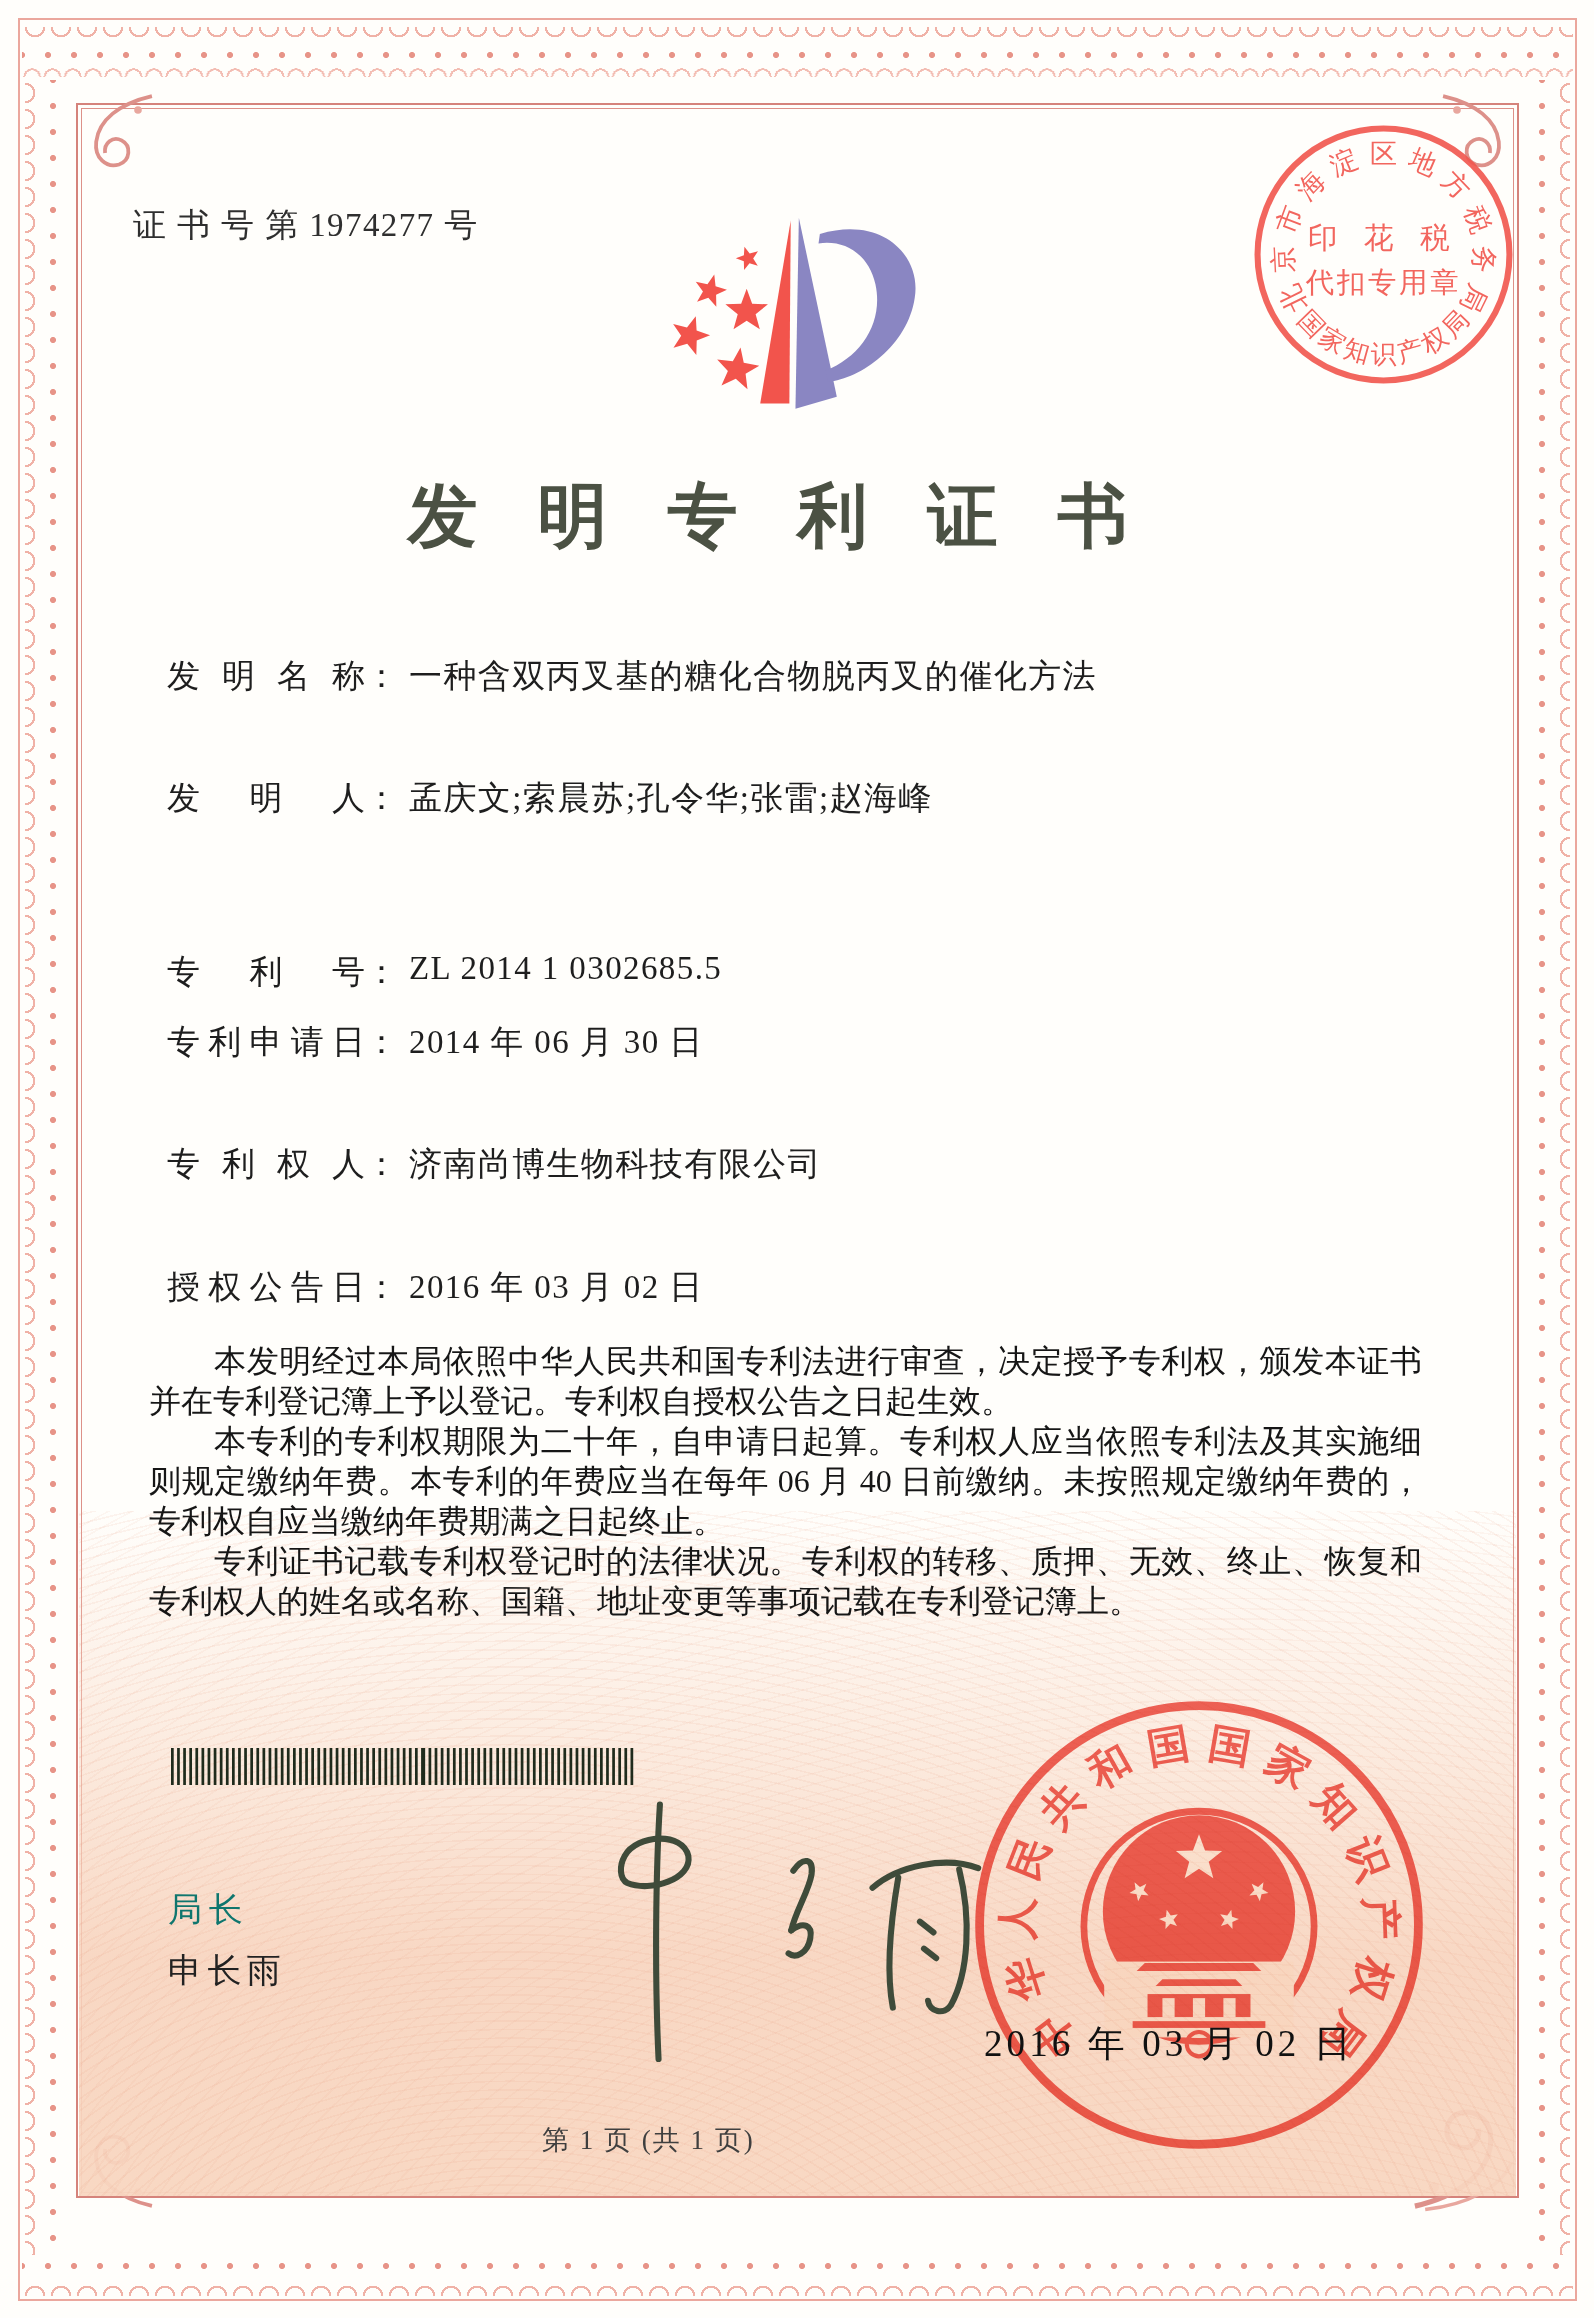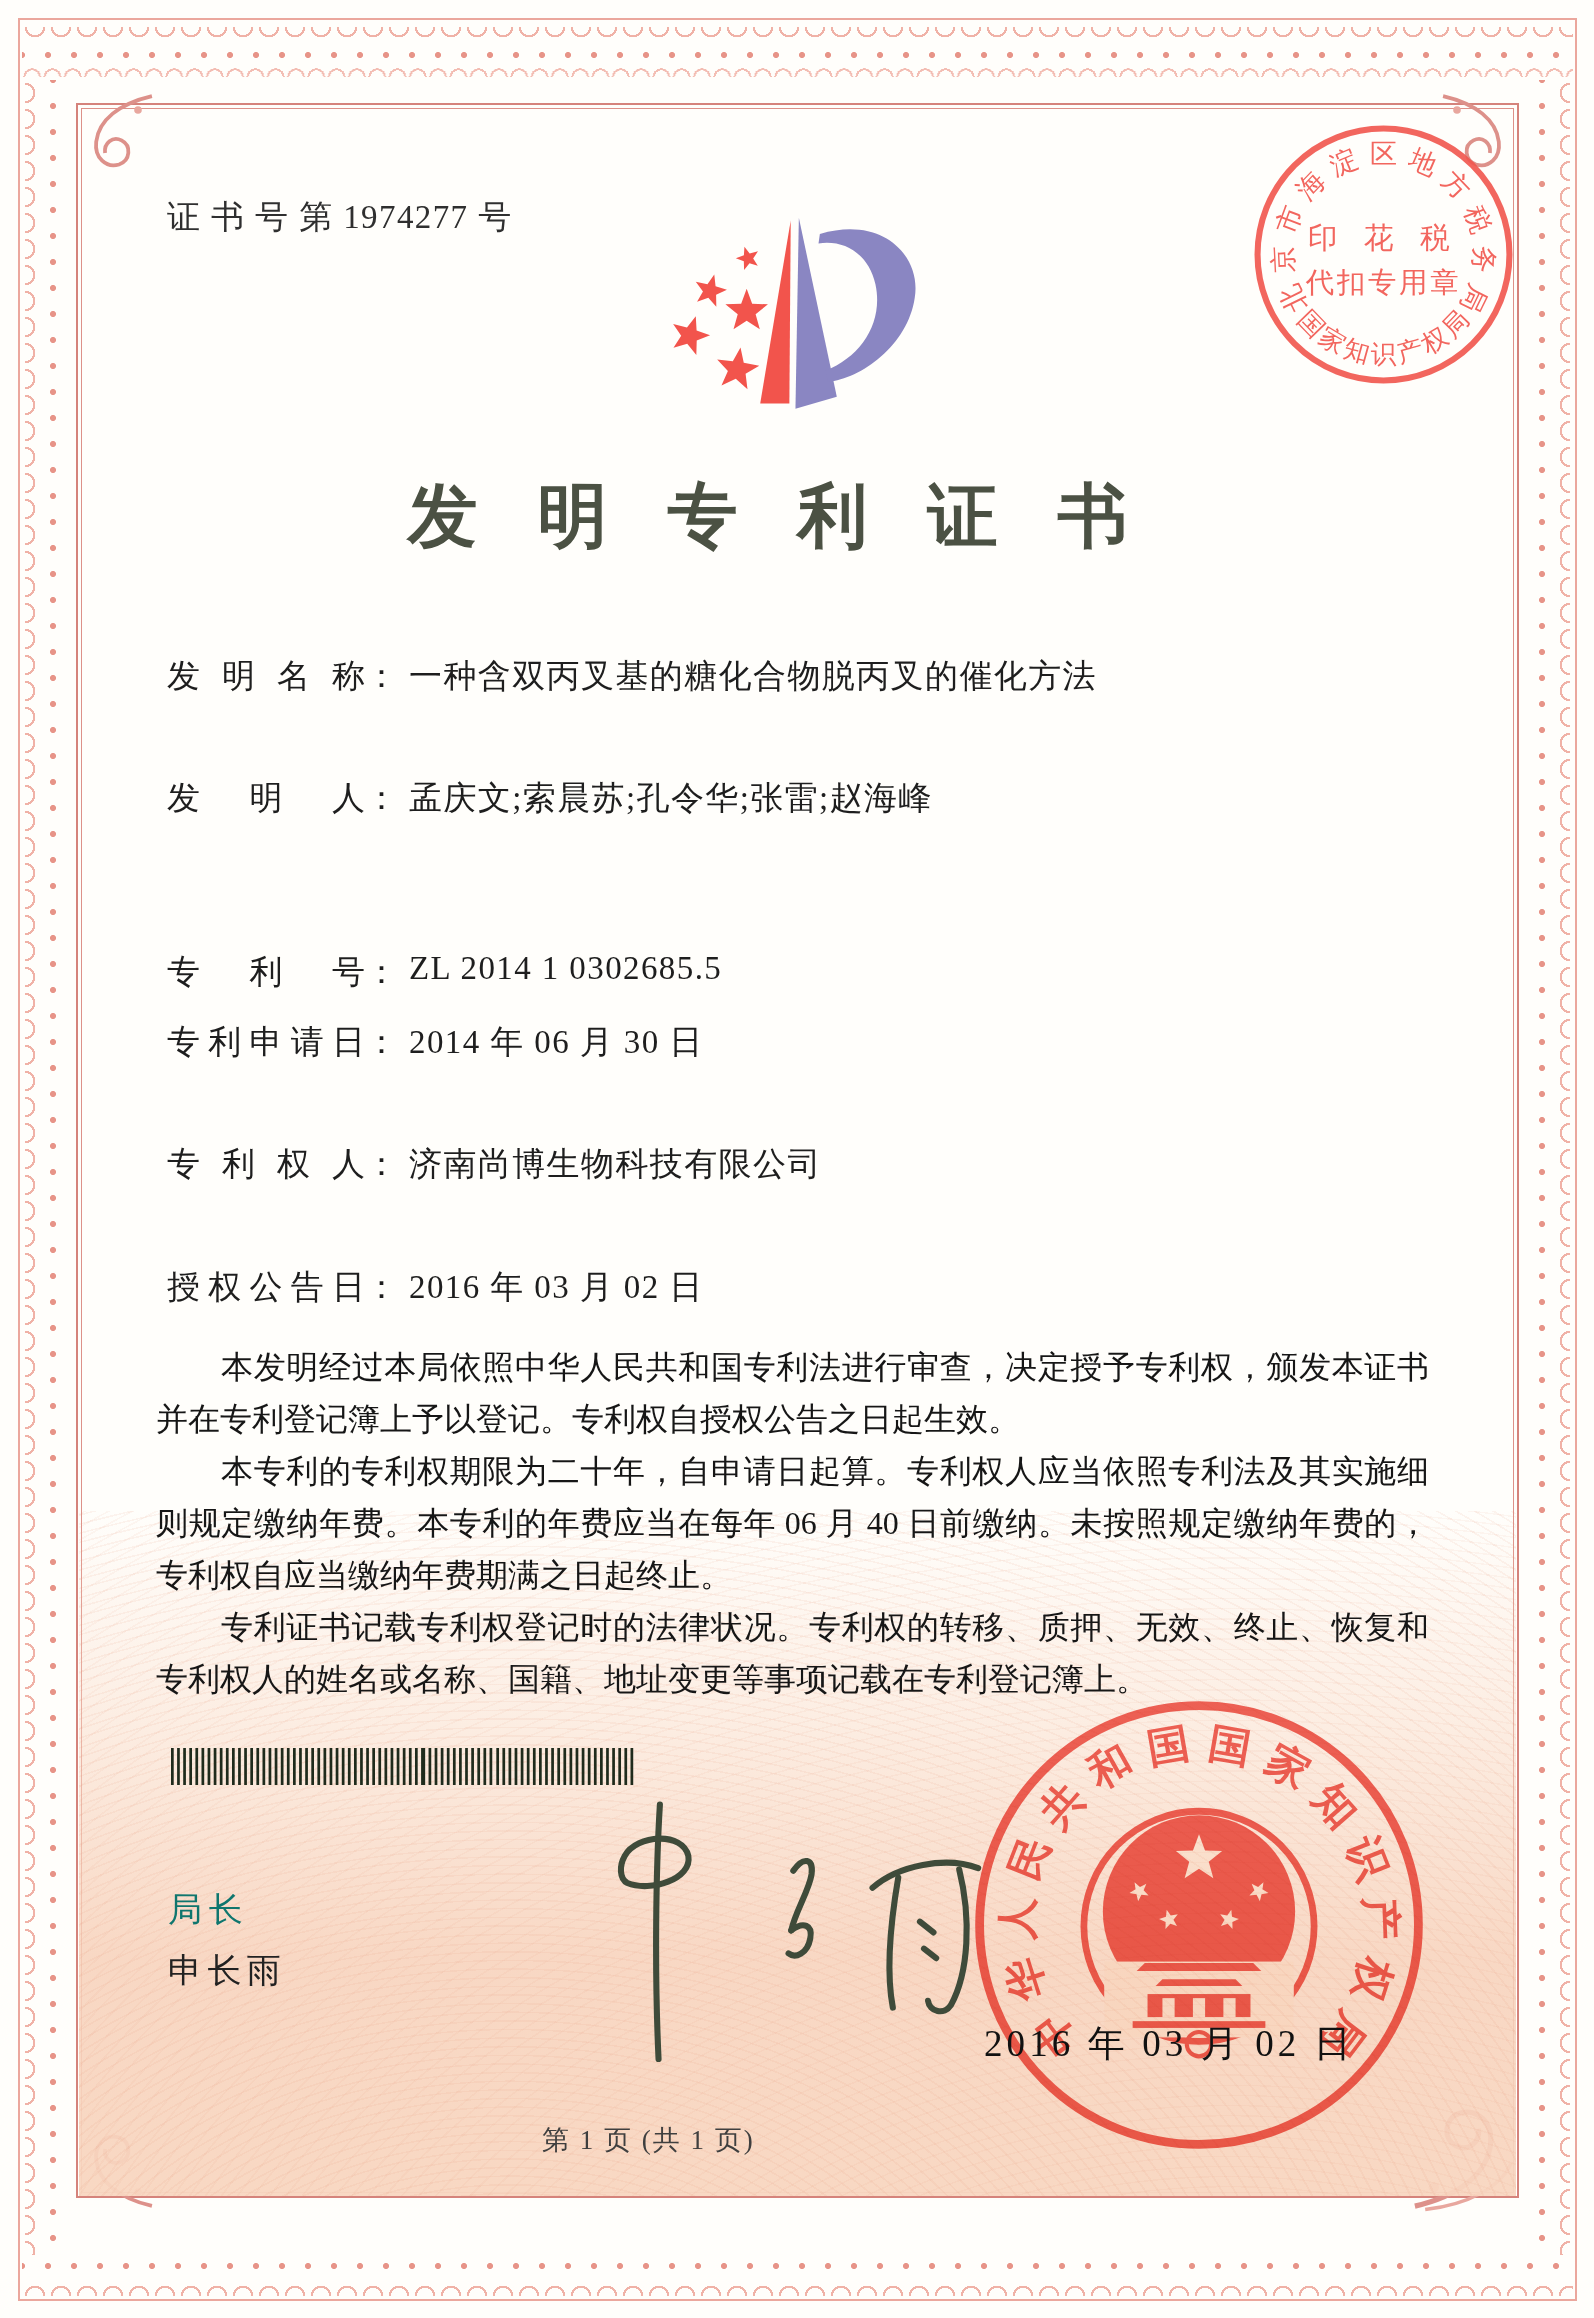--- a/index.html
+++ b/index.html
@@ -48,34 +48,34 @@
   .c-br{right:58px;bottom:106px;width:129px;height:129px;}
 
   
   .tint{position:absolute;left:79px;right:79px;top:1511px;bottom:123px;z-index:1;
     background:
       repeating-radial-gradient(813px 610px at 30% 135%, rgba(228,148,118,0.10) 0 2px, rgba(228,148,118,0) 2px 11.5px),
       repeating-radial-gradient(948px 677px at 80% 155%, rgba(228,148,118,0.08) 0 2px, rgba(228,148,118,0) 2px 14.2px),
       linear-gradient(180deg, rgba(250,224,206,0) 0%, rgba(249,218,198,0.45) 30%, rgba(247,209,186,0.85) 65%, rgba(248,214,192,0.95) 100%);}
 
   
-  .cert-no{position:absolute;left:133px;top:195px;font-size:33px;color:#2f2f2f;letter-spacing:1.4px;z-index:2;margin-left:34px;}
+  .cert-no{position:absolute;left:133px;top:203px;font-size:33px;color:#2f2f2f;letter-spacing:1.4px;z-index:2;}
   .logo{position:absolute;left:645px;top:215px;width:305px;height:225px;z-index:2;}
   .title{position:absolute;left:0;right:0;top:470px;text-align:center;font-size:70px;font-weight:600;
          letter-spacing:60px;color:#4b5143;z-index:2;}
   .stamp{position:absolute;left:1244px;top:115px;width:279px;height:279px;z-index:3;opacity:.9;}
   .stamp text{font-family:"Liberation Serif","DejaVu Serif",serif;}
 
   .frow{position:absolute;left:167px;font-size:33px;color:#1e1e1e;z-index:2;height:42px;white-space:nowrap;}
   .flabel{display:inline-block;width:198px;text-align:justify;text-align-last:justify;vertical-align:top;}
   .fcolon{display:inline-block;vertical-align:top;}
   .fvalue{display:inline-block;margin-left:11px;vertical-align:top;letter-spacing:1.4px;}
   .r0{top:654px;} .r1{top:776px;} .r2{top:950px;} .r3{top:1020px;} .r4{top:1142px;} .r5{top:1265px;}
 
-  .paras{position:absolute;left:156px;width:1273px;top:1341px;z-index:2;font-size:32px;line-height:52px;
+  .paras{position:absolute;left:149px;width:1273px;top:1341px;z-index:2;font-size:32px;line-height:40px;
          color:#161616;text-align:justify;}
   .paras p{margin:0;text-indent:65px;}
 
   .barcode{position:absolute;left:171px;top:1748px;width:469px;height:37px;z-index:2;}
   .officer-title{position:absolute;left:168px;top:1887px;font-size:34px;letter-spacing:6.8px;color:#0f766e;z-index:2;}
   .officer-name{position:absolute;left:168px;top:1948px;font-size:34px;letter-spacing:5.4px;color:#222;z-index:2;}
   .signature{position:absolute;left:580px;top:1769px;width:474px;height:312px;z-index:3;}
   .seal{position:absolute;left:962px;top:1688px;width:474px;height:474px;z-index:3;opacity:.93;mix-blend-mode:multiply;}
   .seal text{font-family:"Liberation Serif","DejaVu Serif",serif;}
   .seal-date{position:absolute;left:984px;top:2019px;font-size:37px;letter-spacing:4.1px;color:#111;z-index:4;white-space:nowrap;}

